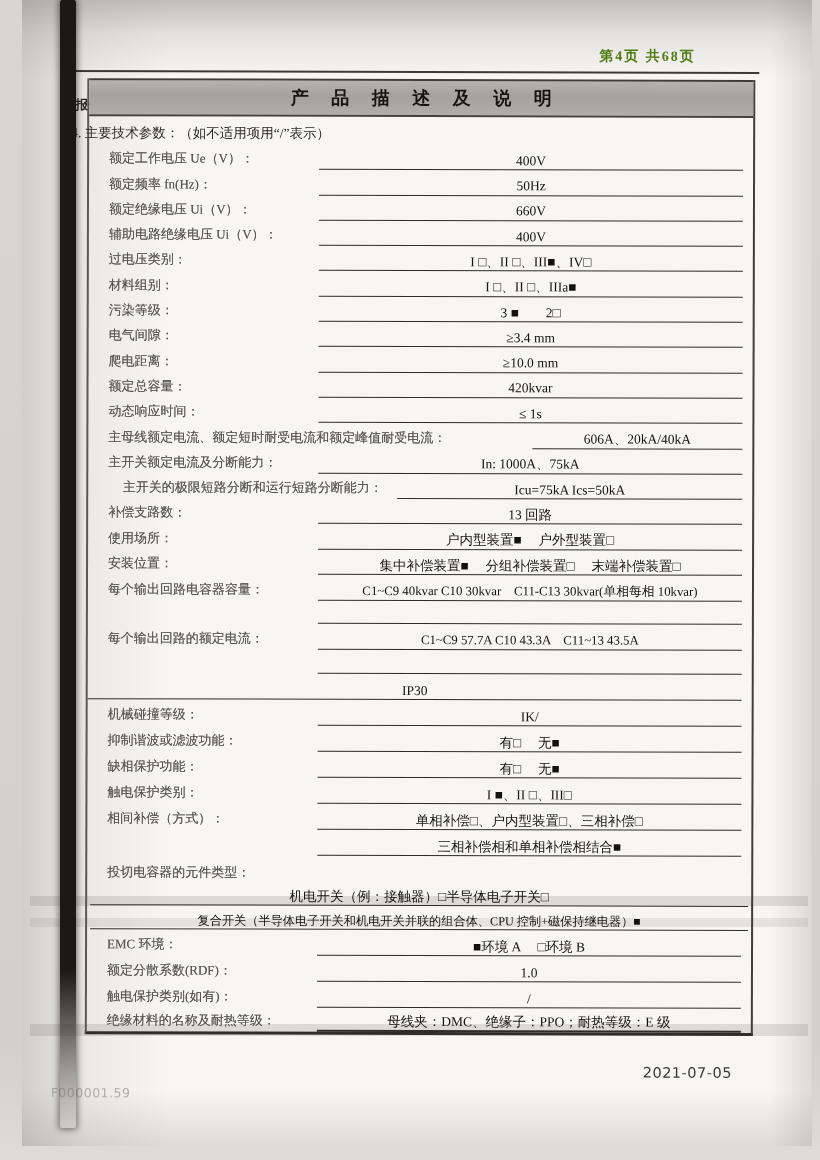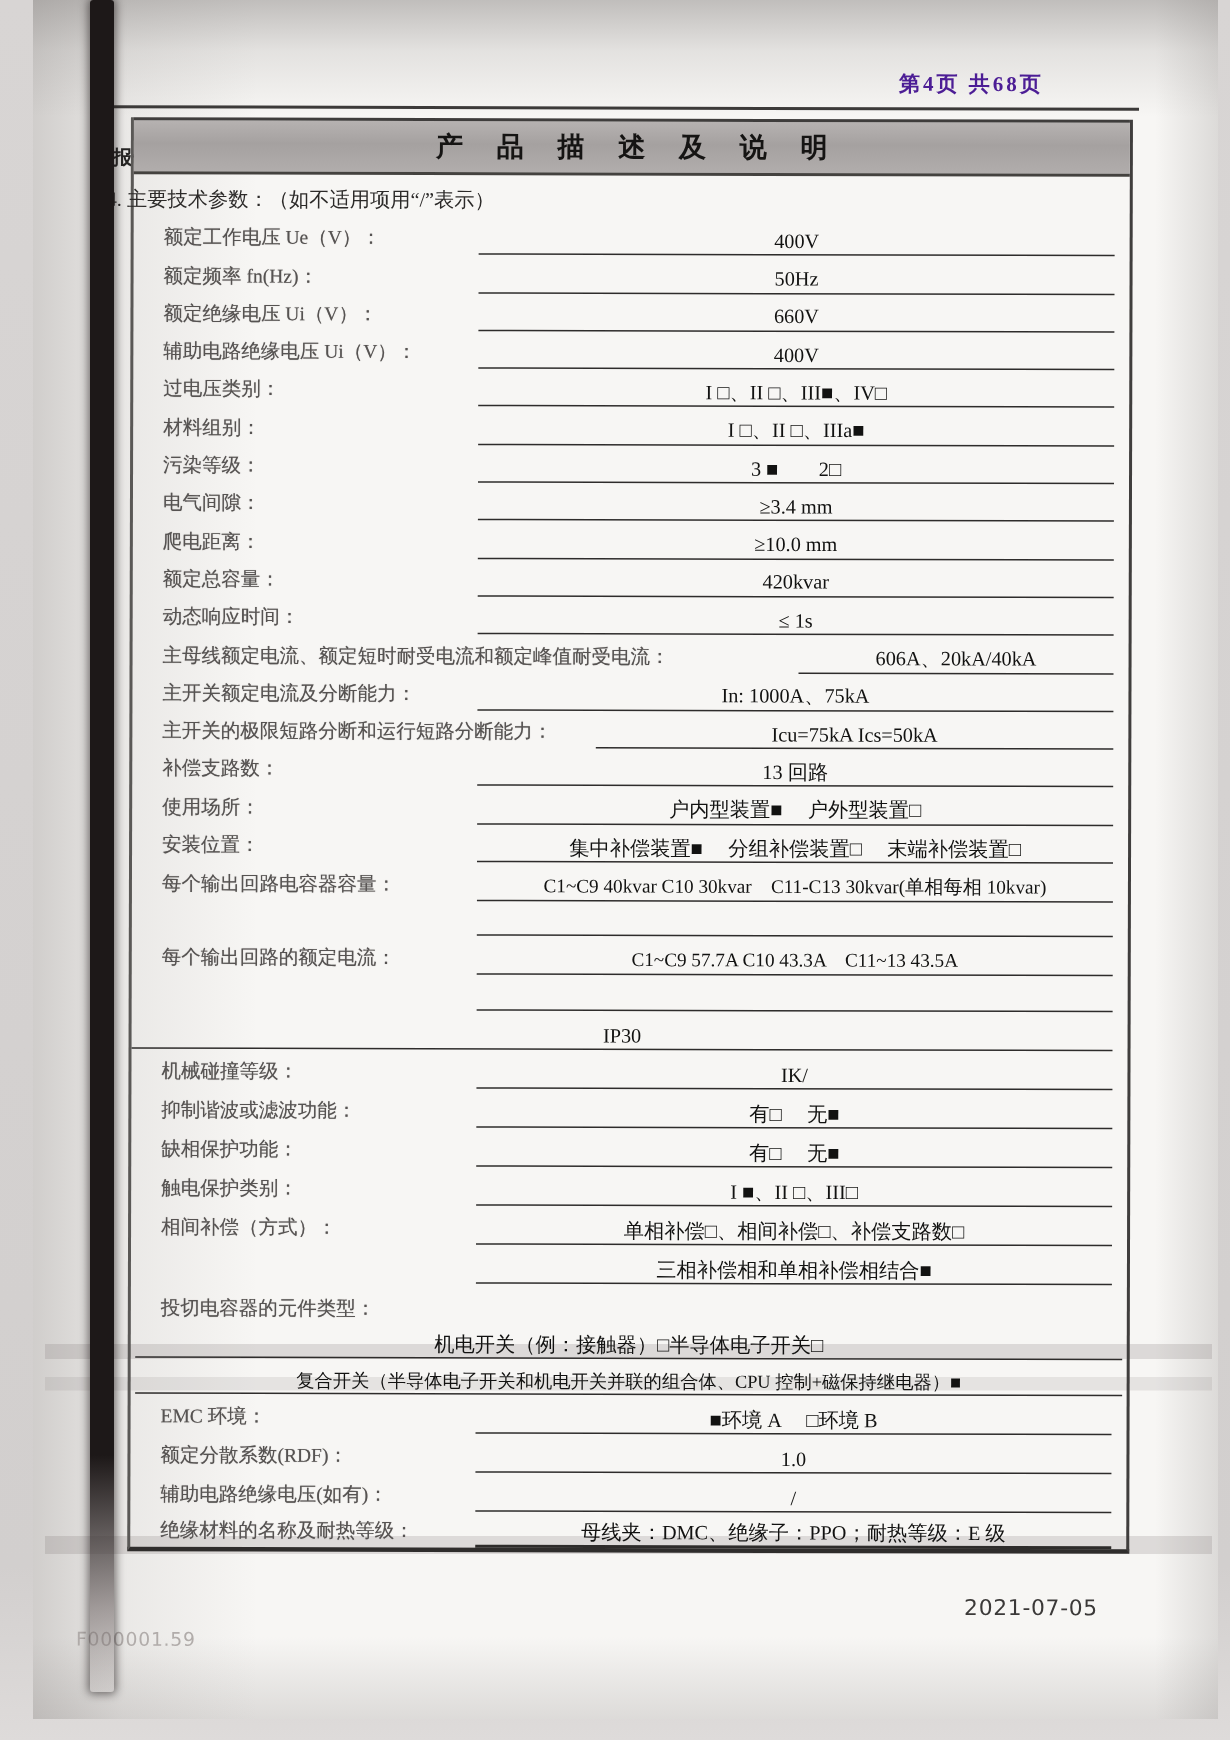--- a/index.html
+++ b/index.html
@@ -19,21 +19,21 @@
       #f7f6f4;
     z-index:1;
   }
   .artifact{position:absolute;left:30px;right:12px;z-index:2;}
   .artifact.a1{top:896px;height:10px;background:rgba(138,132,130,0.25);}
   .artifact.a2{top:918px;height:9px;background:rgba(138,132,130,0.16);}
   .artifact.a3{top:1024px;height:12px;background:rgba(118,112,110,0.20);}
   .content{position:absolute;left:0;top:0;width:820px;height:1160px;z-index:3;transform:rotate(0.15deg);}
 
   .report-no{position:absolute;left:74px;top:49px;font-size:13px;font-weight:bold;color:#262524;letter-spacing:0.5px;white-space:nowrap;margin-top:48px;}
-  .page-info{position:absolute;left:598px;top:47px;font-size:14px;font-weight:bold;color:#4c1d95;letter-spacing:2px;white-space:nowrap;}
+  .page-info{position:absolute;left:598px;top:47px;font-size:14px;font-weight:bold;color:#4d7c0f;letter-spacing:2px;white-space:nowrap;}
   .header-rule{position:absolute;left:68px;top:71px;width:690px;height:2px;background:#3c3a39;}
 
   .spec-table{
     position:absolute;left:86px;top:79px;width:668px;height:956px;
     border-left:2px solid #5a5856;border-right:2px solid #403e3d;border-bottom:3px solid #2f2d2c;
     box-sizing:border-box;
   }
   .title-band{
     height:34px;margin:0;display:flex;align-items:center;justify-content:center;
     background:linear-gradient(180deg,#b6b2b1 0%,#a5a1a0 45%,#b1adac 100%);
@@ -53,21 +53,21 @@
     text-shadow:0 0 0.5px rgba(110,105,103,0.7);
   }
   .val{
     flex:1;margin-right:10px;text-align:center;border-bottom:1.4px solid #2e2c2b;
     font-size:13.5px;color:#121211;white-space:nowrap;padding-bottom:1px;line-height:1.15;
   }
   .row.label-only .val{border-bottom:none;}
   .row.full .val{margin:0 3px;}
   
   .row:nth-child(12) .lbl{width:444px;}
-  .row:nth-child(14) .lbl{width:309px;}
+  .row:nth-child(14) .lbl{width:309px;text-align:center;}
   .row:nth-child(18),.row:nth-child(20),.row:nth-child(22),.row:nth-child(23),
   .row:nth-child(24),.row:nth-child(25),.row:nth-child(26),.row:nth-child(27),
   .row:nth-child(28),.row:nth-child(32),.row:nth-child(33),.row:nth-child(34){height:26px;}
   .row:nth-child(19){height:23px;}
   .row:nth-child(21){height:24px;}
   .row:nth-child(29){height:28px;}
   .row:nth-child(30){height:22px;}
   .row:nth-child(31){height:24px;}
   .row:nth-child(35){height:24px;}
   .row:nth-child(18) .val,.row:nth-child(20) .val{font-size:12.8px;}
@@ -200,21 +200,21 @@
         <div class="row">
           <div class="lbl">缺相保护功能：</div>
           <div class="val">有□　 无■</div>
         </div>
         <div class="row">
           <div class="lbl">触电保护类别：</div>
           <div class="val">I ■、II □、III□</div>
         </div>
         <div class="row">
           <div class="lbl">相间补偿（方式）：</div>
-          <div class="val">单相补偿□、相间补偿□、补偿支路数□</div>
+          <div class="val">单相补偿□、户内型装置□、三相补偿□</div>
         </div>
         <div class="row">
           <div class="lbl"></div>
           <div class="val">三相补偿相和单相补偿相结合■</div>
         </div>
         <div class="row label-only">
           <div class="lbl">投切电容器的元件类型：</div>
           <div class="val"></div>
         </div>
         <div class="row full">
@@ -225,21 +225,21 @@
         </div>
         <div class="row">
           <div class="lbl">EMC 环境：</div>
           <div class="val">■环境 A　 □环境 B</div>
         </div>
         <div class="row">
           <div class="lbl">额定分散系数(RDF)：</div>
           <div class="val">1.0</div>
         </div>
         <div class="row">
-          <div class="lbl">辅助电路绝缘电压(如有)：</div>
+          <div class="lbl">触电保护类别(如有)：</div>
           <div class="val">/</div>
         </div>
         <div class="row">
           <div class="lbl">绝缘材料的名称及耐热等级：</div>
           <div class="val">母线夹：DMC、绝缘子：PPO；耐热等级：E 级</div>
         </div>
       </div>
   </div>
 
   <div class="footer-left">F000001.59</div>

